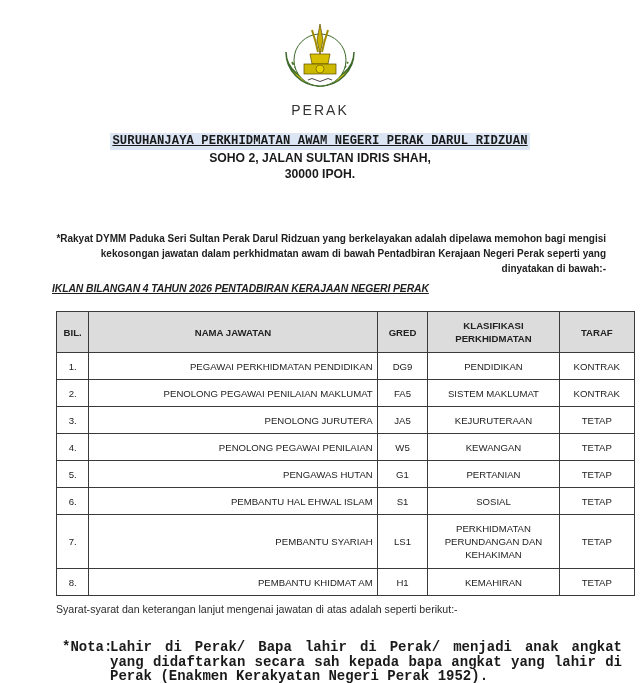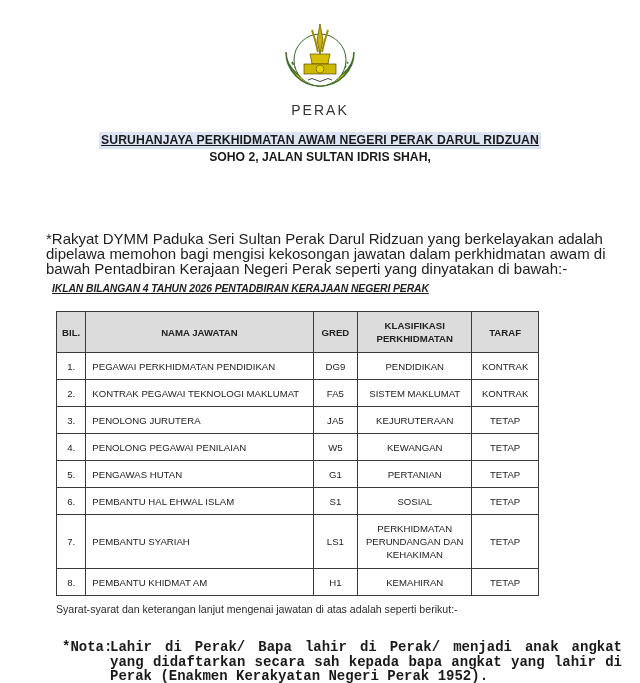--- a/index.html
+++ b/index.html
@@ -1,28 +1,28 @@
 <!DOCTYPE html>
 <html><head>
 <meta charset="utf-8">
 <style>
   html, body { margin: 0; padding: 0; background: #ffffff; }
   body { width: 640px; height: 683px; position: relative; overflow: hidden;
          font-family: "Liberation Sans", "DejaVu Sans", sans-serif; color: #111; }
   .logo { position: absolute; left: 278px; top: 18px; width: 84px; height: 100px; }
   .header { position: absolute; left: 0; top: 132px; width: 640px; text-align: center; font-weight: bold; font-size: 12.2px; line-height: 16.5px; color: #1a1a1a; }
-  .header .org { display: inline-block; background: #dbe5f4; padding: 0 2px; text-decoration: underline; text-decoration-thickness: 1px; text-underline-offset: 1px; letter-spacing: 0.1px; }
+  .header .org { display: inline-block; background: #dbe5f4; padding: 0 2px; text-decoration: underline; text-decoration-thickness: 1px; text-underline-offset: 1px; letter-spacing: 0.1px; font-family: Liberation Mono, monospace; }
   .header .line { display: block; }
-  .intro { position: absolute; left: 46px; top: 231px; width: 560px; font-size: 15px; font-weight: normal; line-height: 15px; color: #1e1e1e; }
+  .intro { position: absolute; left: 46px; top: 231px; width: 560px; font-size: 10px; font-weight: bold; line-height: 15px; color: #1e1e1e; text-align: right; }
   .iklan { position: absolute; left: 52px; top: 283px; font-size: 10.4px; font-weight: bold; text-decoration: underline; color: #1e1e1e; letter-spacing: -0.1px; font-style: italic; }
-  table.jobs { position: absolute; left: 56px; top: 311px; width: 483px; border-collapse: collapse; font-size: 9.6px; color: #222; }
+  table.jobs { position: absolute; left: 56px; top: 311px; width: 579px; border-collapse: collapse; font-size: 9.6px; color: #222; }
   table.jobs th, table.jobs td { border: 1px solid #3a3a3a; padding: 0 4px; }
   table.jobs th { background: #dcdcdc; font-weight: bold; height: 40px; text-align: center; line-height: 13px; }
   table.jobs td { height: 26px; text-align: center; }
-  table.jobs td.name { text-align: left; padding-left: 6px; }
+  table.jobs td.name { text-align: right; padding-left: 6px; }
   table.jobs tr.tall td { height: 53px; line-height: 13px; }
   .syarat { position: absolute; left: 56px; top: 603px; font-size: 10.6px; color: #2a2a2a; }
   .nota { position: absolute; left: 62px; top: 640px; width: 560px; font-size: 14px; font-weight: bold; line-height: 14.5px; color: #1a1a1a; display: flex; font-family: Liberation Mono, monospace; }
   .nota .label { width: 48px; flex: none; }
   .nota .text { flex: 1; text-align: justify; }
 </style>
 </head>
 <body>
 
 <div class="logo">
@@ -42,20 +42,21 @@
     <circle cx="42" cy="51" r="4" fill="#e6d400" stroke="#5a4c00" stroke-width="0.6"></circle>
 
     <path d="M30 62 q4 -3 8 0 t8 0 t8 0" fill="none" stroke="#333" stroke-width="0.9"></path>
   </svg>
   <div style="position:absolute; left:0; top:84px; width:84px; text-align:center; font-size:14px; letter-spacing:2px; color:#333;">PERAK</div>
 </div>
 
 <div class="header">
   <span class="org">SURUHANJAYA PERKHIDMATAN AWAM NEGERI PERAK DARUL RIDZUAN</span>
   <span class="line">SOHO 2, JALAN SULTAN IDRIS SHAH,</span>
+  <span class="line">30000 IPOH.</span>
 </div>
 
 <div class="intro">*Rakyat DYMM Paduka Seri Sultan Perak Darul Ridzuan yang berkelayakan adalah dipelawa memohon bagi mengisi kekosongan jawatan dalam perkhidmatan awam di bawah Pentadbiran Kerajaan Negeri Perak seperti yang dinyatakan di bawah:-</div>
 
 <div class="iklan">IKLAN BILANGAN 4 TAHUN 2026 PENTADBIRAN KERAJAAN NEGERI PERAK</div>
 
 <table class="jobs">
   <colgroup>
     <col style="width:30px">
       <col style="width:268px">
@@ -78,21 +79,21 @@
   <tbody id="job-rows">
       <tr>
         <td>1.</td>
         <td class="name">PEGAWAI PERKHIDMATAN PENDIDIKAN</td>
         <td>DG9</td>
         <td><span>PENDIDIKAN</span></td>
         <td>KONTRAK</td>
       </tr>
       <tr>
         <td>2.</td>
-        <td class="name">KONTRAK PEGAWAI TEKNOLOGI MAKLUMAT</td>
+        <td class="name">PENOLONG PEGAWAI PENILAIAN MAKLUMAT</td>
         <td>FA5</td>
         <td><span>SISTEM MAKLUMAT</span></td>
         <td>KONTRAK</td>
       </tr>
       <tr>
         <td>3.</td>
         <td class="name">PENOLONG JURUTERA</td>
         <td>JA5</td>
         <td><span>KEJURUTERAAN</span></td>
         <td>TETAP</td>

